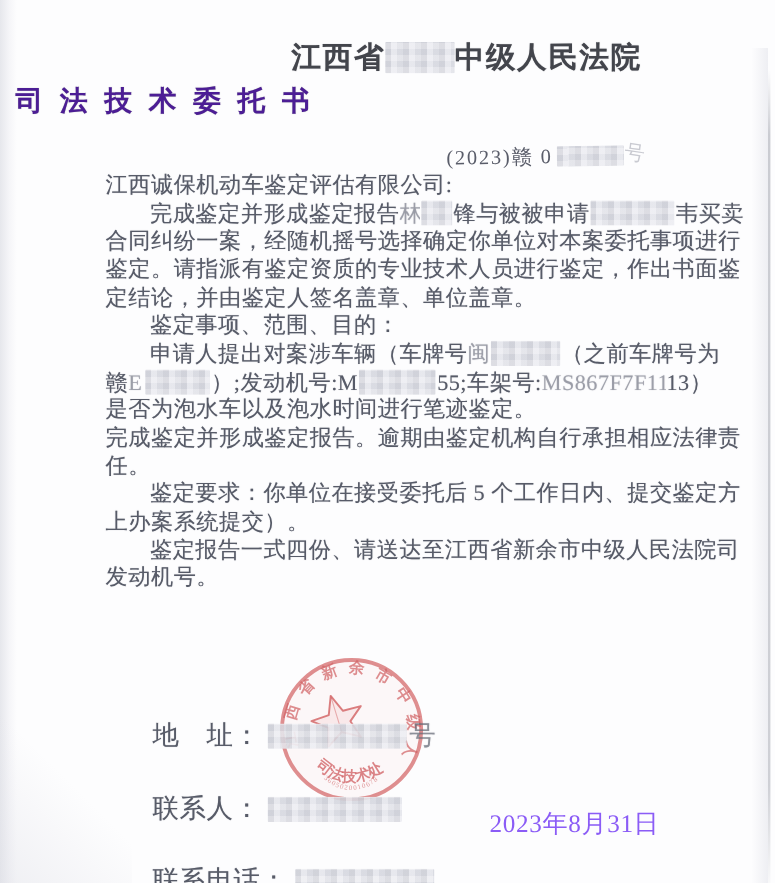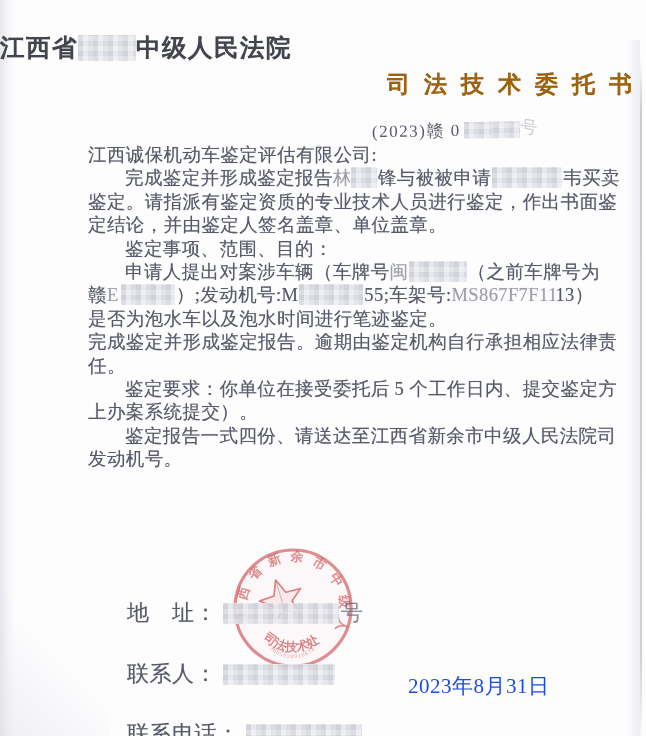--- a/index.html
+++ b/index.html
@@ -21,26 +21,26 @@
     background:linear-gradient(45deg,rgba(222,223,230,.45),rgba(255,255,255,0) 55%);}
 
   
   .mosaic{display:inline-block;height:21px;vertical-align:-4px;border-radius:1px;opacity:.95;
     background-image:
       repeating-linear-gradient(90deg, rgba(186,188,198,.45) 0 5px, rgba(233,234,239,.65) 5px 10px, rgba(206,208,216,.45) 10px 15px),
       repeating-linear-gradient(0deg, rgba(246,246,249,.95) 0 5px, rgba(220,221,228,.9) 5px 10px);}
   .ghost{color:rgba(128,132,148,.42);}
 
   
-  .court-line{position:absolute;top:31px;left:0;width:535px;text-align:left;
+  .court-line{position:absolute;top:31px;left:0;width:535px;text-align:right;
     font-size:24.5px;font-weight:bold;letter-spacing:1.5px;color:#43454c;
     text-shadow:0 0 .7px rgba(67,69,76,.55);}
   .court-line .mosaic{height:26px;vertical-align:-5px;}
-  .doc-title{position:absolute;top:69px;left:13px;width:633px;text-align:right;
-    font-size:23px;font-weight:bold;letter-spacing:14px;color:#a16207;
+  .doc-title{position:absolute;top:69px;left:13px;width:633px;text-align:left;
+    font-size:23px;font-weight:bold;letter-spacing:14px;color:#4c1d95;
     text-shadow:0 0 .7px rgba(67,69,76,.5);}
   .case-no{position:absolute;left:372px;top:119px;font-size:17px;color:#5a5d6a;
     letter-spacing:1.5px;transform:rotate(-.8deg);white-space:nowrap;}
   .case-no .mosaic{height:17px;vertical-align:-3px;}
   .case-no .ghost{display:inline-block;transform:rotate(9deg) translateY(-2px);}
 
   
   .body-block{position:absolute;left:88px;top:144px;width:540px;}
   .bline{height:23.4px;line-height:23.4px;font-size:18.5px;color:#575b68;
     white-space:nowrap;letter-spacing:.4px;
@@ -53,21 +53,21 @@
   .contact{position:absolute;left:127px;top:565px;z-index:3;}
   .crow{height:24.6px;line-height:24.6px;font-size:22px;color:#575b68;
     white-space:nowrap;letter-spacing:.5px;text-shadow:0 0 .7px rgba(87,91,104,.5);margin-top:36px;}
   .crow .mosaic{margin-left:6px;}
   .crow .suffix{color:rgba(110,114,128,.55);margin-left:2px;}
 
   
   .seal{position:absolute;left:228px;top:543px;width:130px;height:130px;z-index:2;}
 
   
-  .date{position:absolute;left:408px;top:672px;font-size:21px;color:#1d4ed8;
+  .date{position:absolute;left:408px;top:672px;font-size:21px;color:#8b5cf6;
     letter-spacing:.5px;font-weight:500;}
 </style>
 </head>
 <body>
 
 <div class="page">
 
   <div class="left-edge"></div>
   <div class="bl-shade"></div>
   <div class="right-band"></div>
@@ -77,20 +77,21 @@
     <span>江西省</span><span class="mosaic" style="width:58px"></span><span>中级人民法院</span>
   </div>
   <div class="doc-title">司法技术委托书</div>
   <div class="case-no">
     <span>(2023)赣 0</span><span class="mosaic" style="width:56px;margin-left:3px"></span><span class="ghost">号</span>
   </div>
 
   <div class="body-block" id="body-block">
       <div class="bline"><span>江西诚保机动车鉴定评估有限公司:</span></div>
       <div class="bline indent"><span>完成鉴定并形成鉴定报告</span><span class="ghost ghost-w" style="width: 17px;">林</span><span class="mosaic" style="width: 26px;"></span><span>锋与被被申请</span><span class="mosaic" style="width: 70px;"></span><span>韦买卖</span></div>
+      <div class="bline"><span>合同纠纷一案，经随机摇号选择确定你单位对本案委托事项进行</span></div>
       <div class="bline"><span>鉴定。请指派有鉴定资质的专业技术人员进行鉴定，作出书面鉴</span></div>
       <div class="bline"><span>定结论，并由鉴定人签名盖章、单位盖章。</span></div>
       <div class="bline indent"><span>鉴定事项、范围、目的：</span></div>
       <div class="bline indent"><span>申请人提出对案涉车辆（车牌号</span><span class="ghost ghost-w" style="width: 18px;">闽</span><span class="mosaic" style="width: 58px;"></span><span>（之前车牌号为</span></div>
       <div class="bline"><span>赣</span><span class="ghost ghost-w" style="width: 13px;">E</span><span class="mosaic" style="width: 54px;"></span><span>）;发动机号:M</span><span class="mosaic" style="width: 64px;"></span><span>55;车架号:</span><span class="ghost ghost-w" style="width: 104px;">MS867F7F1160</span><span>13）</span></div>
       <div class="bline"><span>是否为泡水车以及泡水时间进行笔迹鉴定。</span></div>
       <div class="bline"><span>完成鉴定并形成鉴定报告。逾期由鉴定机构自行承担相应法律责</span></div>
       <div class="bline"><span>任。</span></div>
       <div class="bline indent"><span>鉴定要求：你单位在接受委托后 5 个工作日内、提交鉴定方</span></div>
       <div class="bline"><span>上办案系统提交）。</span></div>

